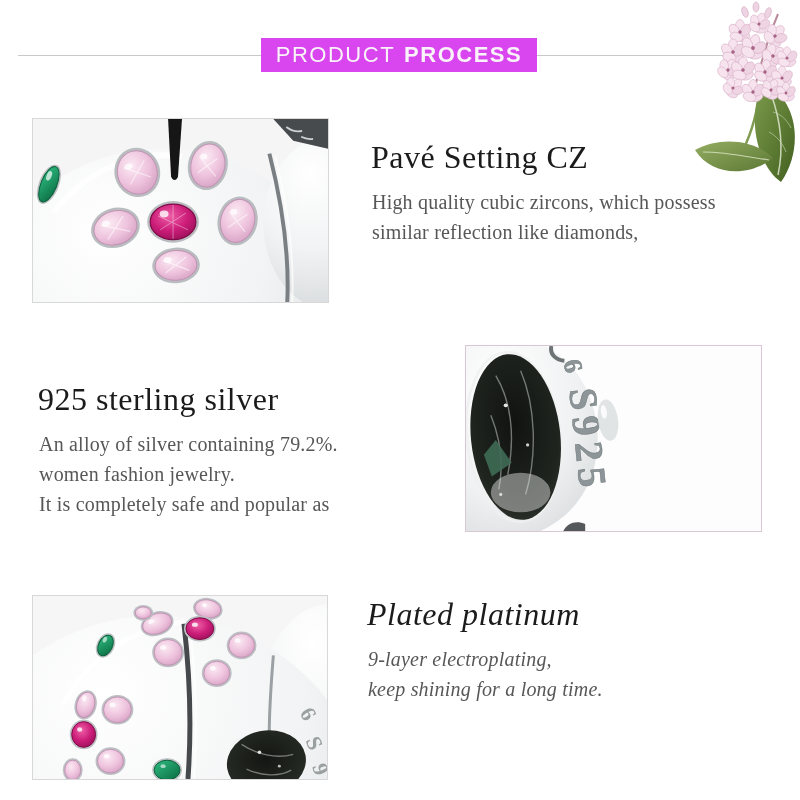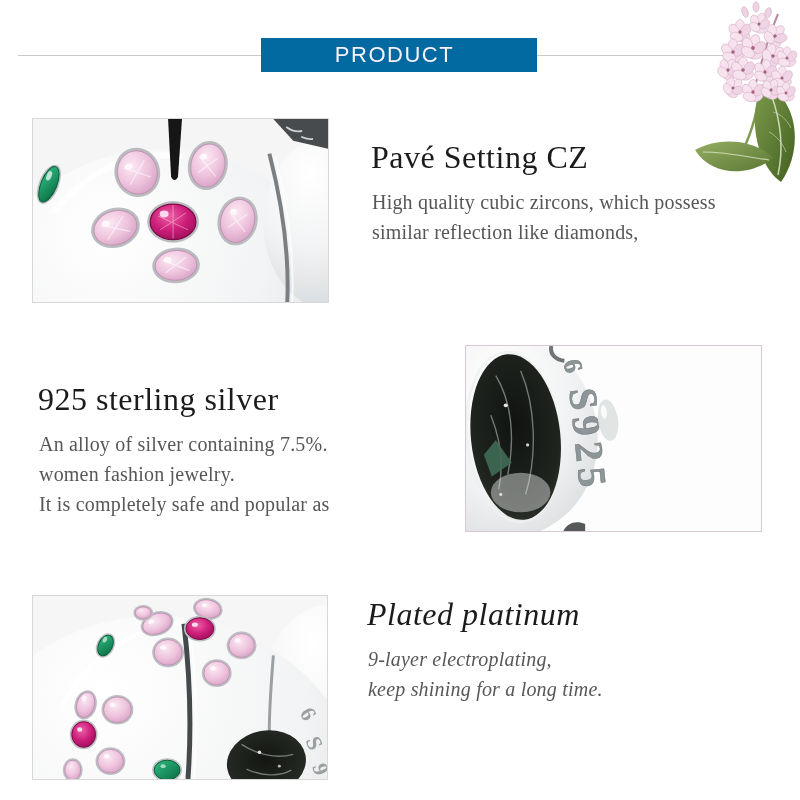--- a/index.html
+++ b/index.html
@@ -8,21 +8,21 @@
     background:#ffffff;
     font-family:"Liberation Serif", serif;
   }
   
   .rule{
     position:absolute;top:55px;left:18px;width:719px;height:1px;
     background:#c9c9c9;
   }
   .banner{
     position:absolute;left:261px;top:38px;width:276px;height:34px;
-    background:#0369a1;color:#f9f2f8;
+    background:#d946ef;color:#f9f2f8;
     font-family:"Liberation Sans", sans-serif;
     font-size:22px;letter-spacing:1.5px;
     display:flex;align-items:center;justify-content:center;
     z-index:2;
   }
   .banner .reg{font-weight:400;margin-right:9px;}
   .banner .bold{font-weight:700;}
   .flower{position:absolute;left:683px;top:0;width:117px;height:190px;z-index:3;}
   
   .photo{
@@ -48,20 +48,21 @@
   .tb2{left:38px;top:381px;}
   .tb3{left:367px;top:596px;font-style:italic;}
 </style>
 </head>
 <body>
 
 <div class="rule"></div>
 
 <div class="banner">
   <span class="reg">PRODUCT</span>
+  <span class="bold">PROCESS</span>
 </div>
 
 <svg class="flower" viewBox="0 0 117 190" role="img" aria-label="lilac flower sprig with green leaves">
   <defs>
     <linearGradient id="leafg" x1="0" y1="0" x2="1" y2="1">
       <stop offset="0" stop-color="#7d9c4c"></stop>
         <stop offset="1" stop-color="#42601f"></stop>
     </linearGradient>
     <linearGradient id="leafg2" x1="0" y1="0" x2="1" y2="1">
       <stop offset="0" stop-color="#94ad62"></stop>
@@ -190,21 +191,21 @@
 </div>
 
 <div class="tb tb1">
   <h2>Pavé Setting CZ</h2>
   <p class="line">High quality cubic zircons, which possess</p>
   <p class="line">similar reflection like diamonds,</p>
 </div>
 
 <div class="tb tb2">
   <h2>925 sterling silver</h2>
-  <p class="line">An alloy of silver containing 7.5%.</p>
+  <p class="line">An alloy of silver containing 79.2%.</p>
   <p class="line">women fashion jewelry.</p>
   <p class="line">It is completely safe and popular as</p>
 </div>
 
 <div class="photo photo2" role="img" aria-label="Close-up of charm core showing S925 hallmark engraving">
   <svg viewBox="0 0 297 187" preserveAspectRatio="none">
     <defs>
       <radialGradient id="sil2" cx="30%" cy="25%" r="100%">
         <stop offset="0" stop-color="#ffffff"></stop>
           <stop offset="0.55" stop-color="#f0f1f2"></stop>

